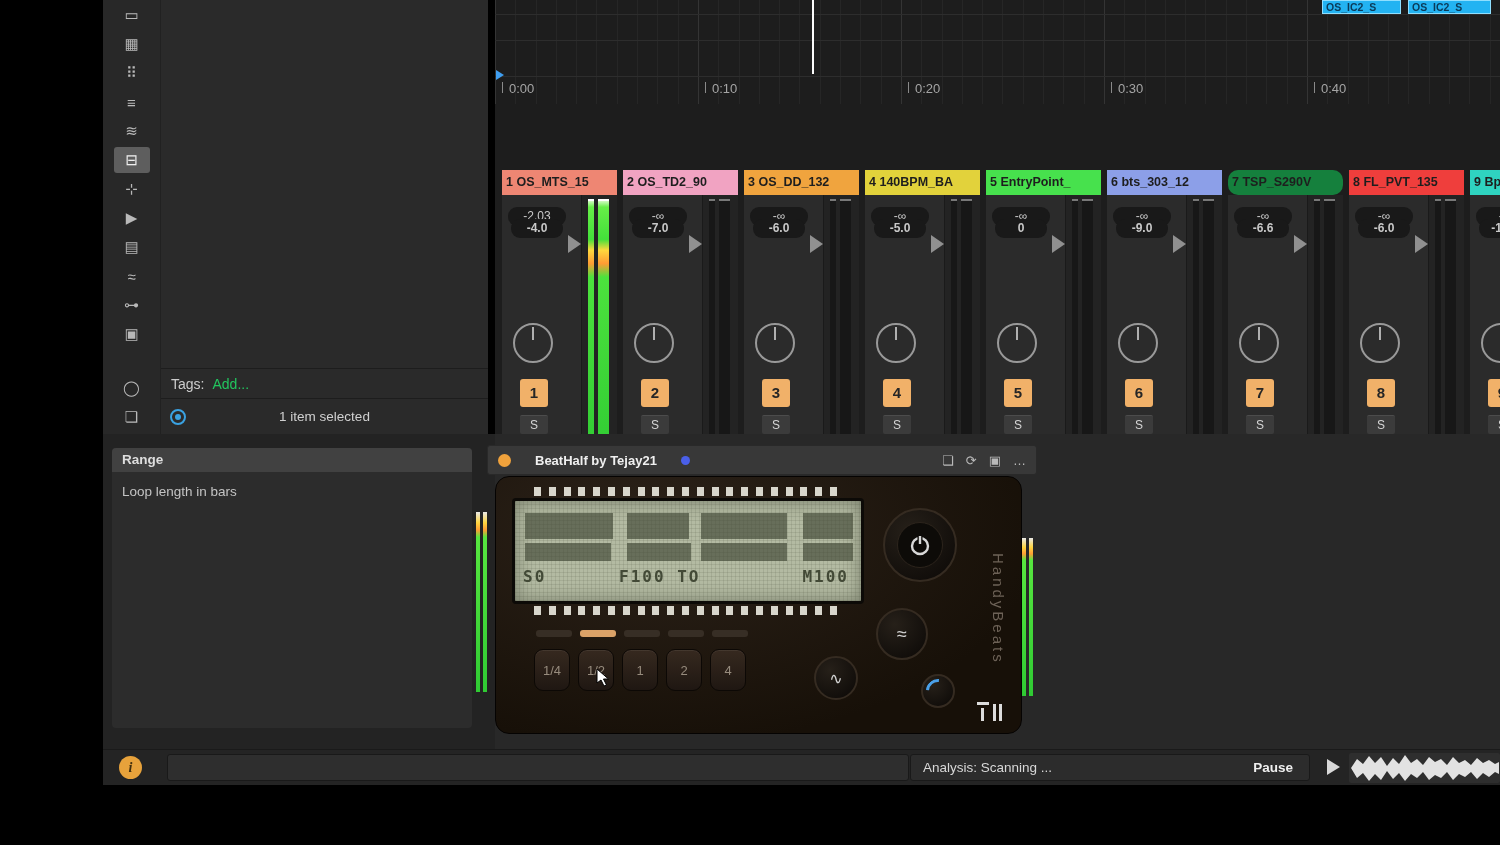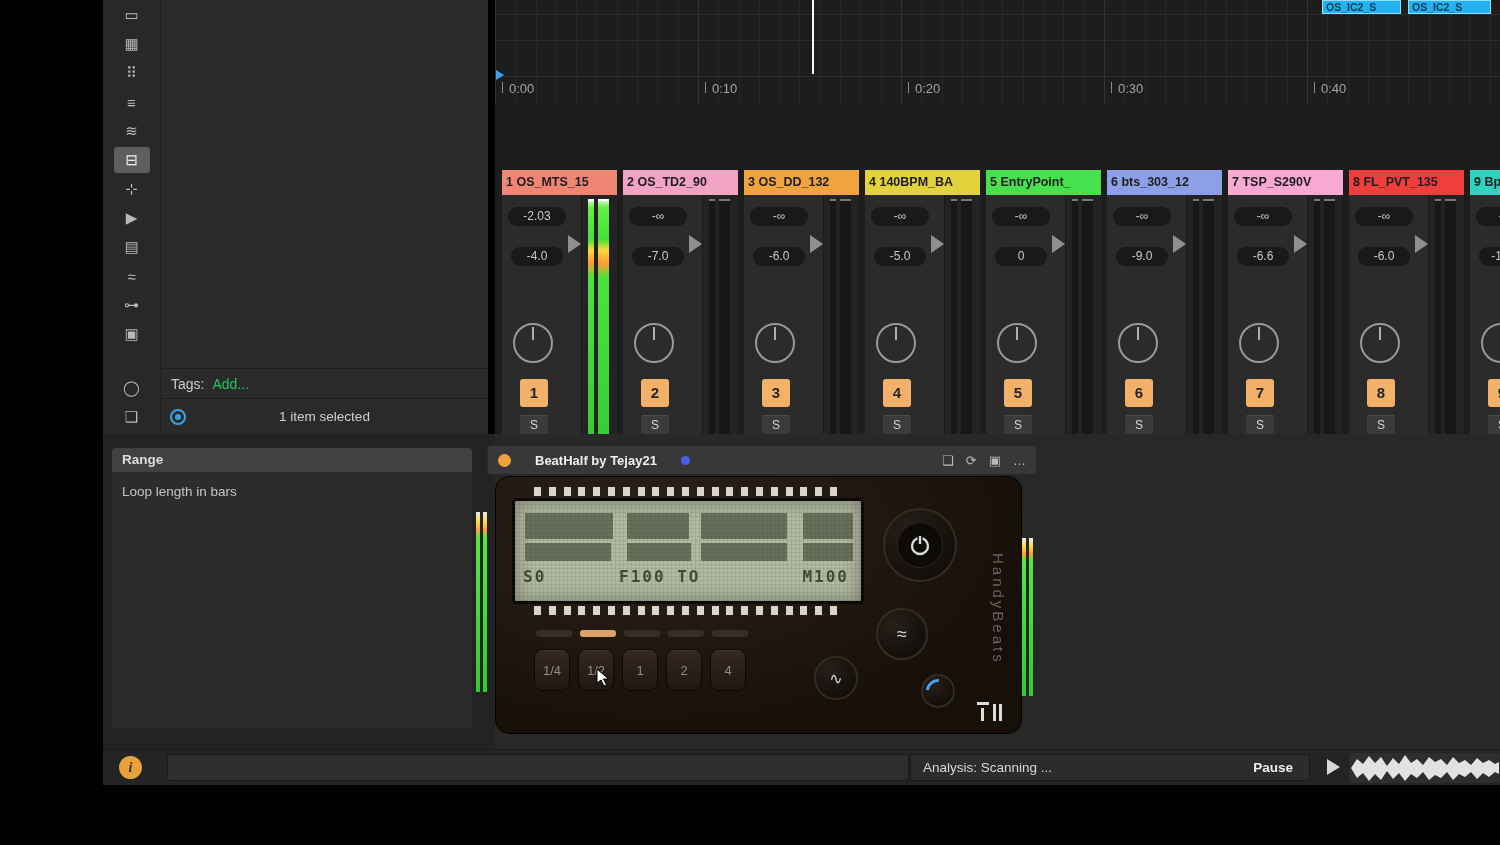--- a/index.html
+++ b/index.html
@@ -55,21 +55,21 @@
 
   
   #mixer{position:absolute;left:0;top:122px;right:0;height:351px;display:flex;gap:6px;padding-left:7px;overflow:hidden;margin-top:48px;}
   .strip{width:115px;flex:none;position:relative;}
   .t-header{height:25px;line-height:25px;padding:0 4px;font-size:12.5px;font-weight:bold;color:#1e1e1e;
     white-space:nowrap;overflow:hidden;}
   .t-body{position:relative;height:277px;background:#2b2b2b;}
   .pill{position:absolute;height:19px;background:#191919;border-radius:9px;color:#c9c9c9;
     font-size:12px;line-height:19px;text-align:center;}
   .pill.peak{left:6px;top:12px;width:58px;}
-  .pill.gain{left:9px;top:52px;width:52px;}
+  .pill.gain{left:9px;top:24px;width:52px;font-weight:bold;}
   .t-arrow{position:absolute;left:66px;top:40px;width:0;height:0;
     border-left:13px solid #909090;border-top:9px solid transparent;border-bottom:9px solid transparent;}
   .knob{position:absolute;left:11px;top:128px;width:40px;height:40px;border:2px solid #999;border-radius:50%;}
   .knob::after{content:"";position:absolute;left:50%;top:2px;width:2px;height:13px;background:#b0b0b0;transform:translateX(-50%);}
   .numbox{position:absolute;left:18px;top:184px;width:28px;height:28px;background:#f1b169;border-radius:3px;
     color:#262626;font-size:15px;font-weight:bold;text-align:center;line-height:28px;}
   .solo{position:absolute;left:18px;top:220px;width:28px;height:19px;background:#3b3b3b;border-top:1px solid #4c4c4c;
     border-radius:2px;color:#d5d5d5;font-size:12px;text-align:center;line-height:19px;}
   .rec{position:absolute;left:18px;top:246px;width:28px;height:16px;background:#151515;border-radius:2px;}
   .rec .dot{position:absolute;left:50%;top:50%;width:7px;height:7px;margin:-3.5px 0 0 -3.5px;border-radius:50%;background:#8f8f8f;}
@@ -319,21 +319,21 @@
             <span class="dot"></span>
           </div>
       <div class="meters">
         <i class="bar b1"></i>
         <i class="bar b2"></i>
       </div>
     </div>
     <div class="t-color" style="background: rgb(140, 159, 232);"></div>
   </div>
       <div class="strip">
-    <div class="t-header" style="background: #f9a8d4;">7 TSP_S290V</div>
+    <div class="t-header" style="background: #15803d; border-radius: 10px;">7 TSP_S290V</div>
     <div class="t-body">
       <div class="pill peak">-∞</div>
       <div class="pill gain">-6.6</div>
       <div class="t-arrow"></div>
       <div class="knob"></div>
       <div class="numbox">7</div>
       <div class="solo">S</div>
       <div class="rec">
             <span class="dot"></span>
           </div>

